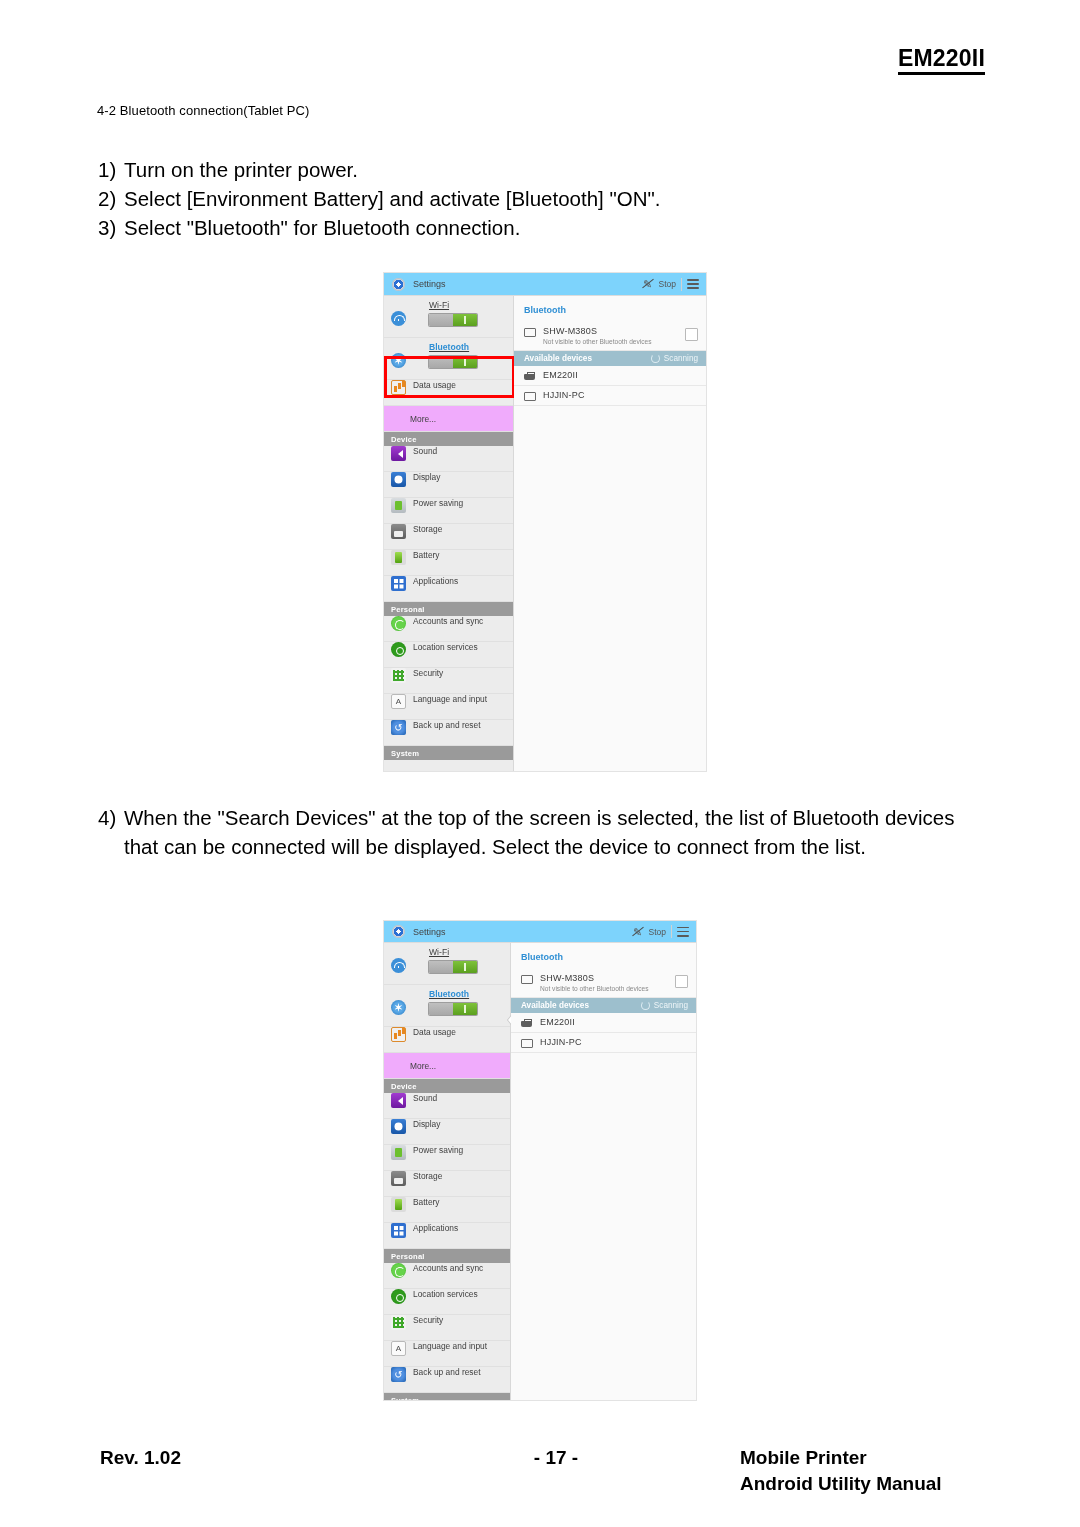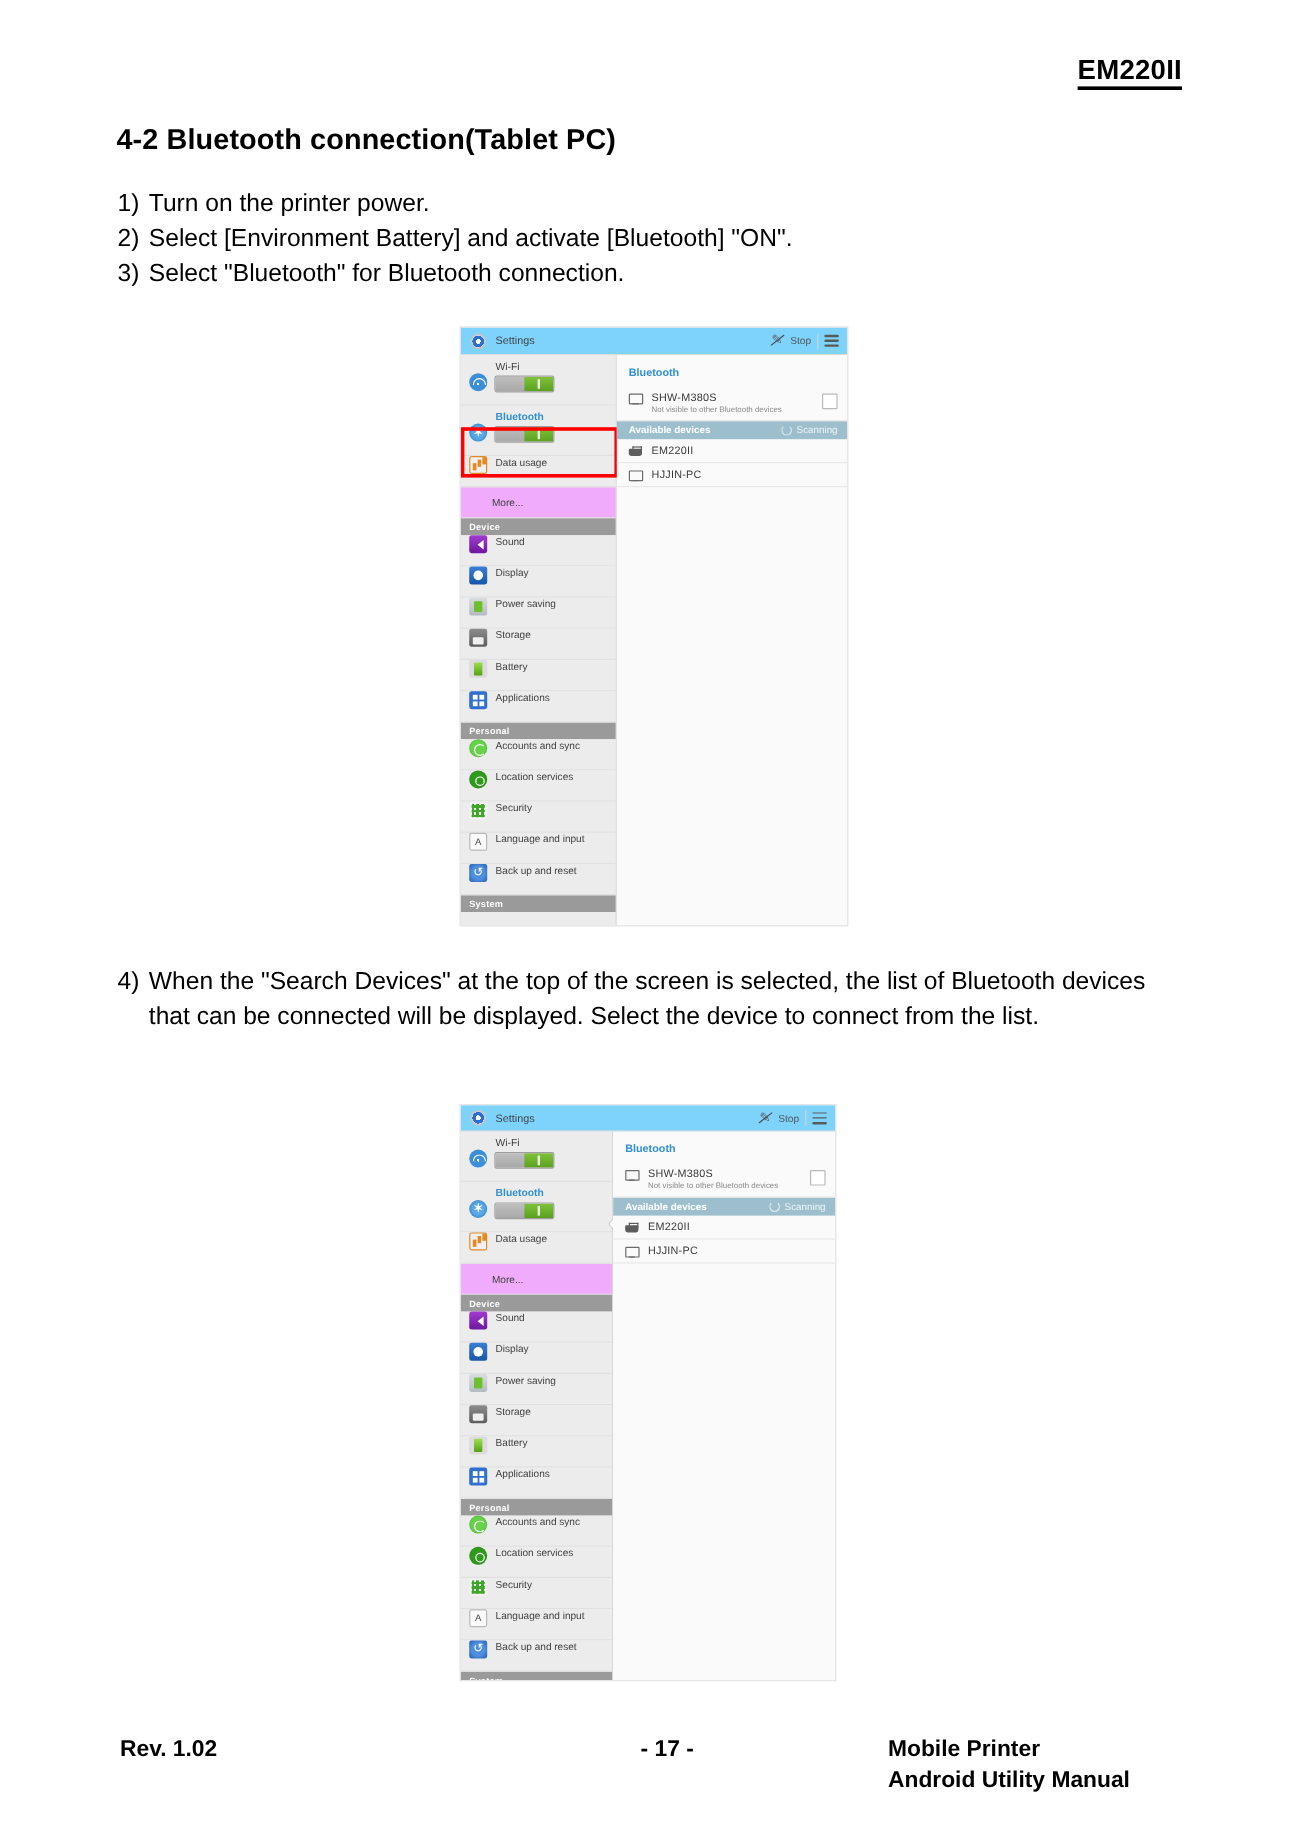--- a/index.html
+++ b/index.html
@@ -27,22 +27,22 @@
     border-bottom: 3px solid #000;
     padding-bottom: 2px;
     line-height: 1.05;
   }
 
   
   .section-heading {
     position: absolute;
     left: 97px;
     top: 103px;
-    font-size: 24px;
-    font-weight: bold;
+    font-size: 13px;
+    font-weight: normal;
     letter-spacing: 0.1px;
   }
 
   
   .steps-top {
     position: absolute;
     left: 98px;
     top: 155px;
     width: 880px;
     font-size: 20.5px;
@@ -181,21 +181,21 @@
     position: relative;
     height: 26px;
     display: flex;
     padding-left: 7px;
     box-sizing: border-box;
     border-bottom: 1px solid #e0e0e0;
     background: #ececec;
   }
   .li .li-label { margin-left: 7px; font-size: 8.4px; color: #3f3f3f; }
   .li.toggle-row { height: 42px; align-items: flex-start; padding-top: 4px; }
-  .li.toggle-row .stack { margin-left: 7px; }
+  .li.toggle-row .stack { margin-left: 23px; text-decoration: underline; }
   .li.toggle-row .stack .t { font-size: 8.6px; color: #3f3f3f; margin-bottom: 4px; }
   .li.toggle-row .ic { margin-top: 11px; }
   .li.active .stack .t { color: #2f8fd4; font-weight: bold; }
 
   .sw {
     width: 48px; height: 12px;
     border-radius: 1px;
     background: linear-gradient(#bfbfbf,#a8a8a8);
     display: flex; justify-content: flex-end;
     box-shadow: 0 0 0 1px #9d9d9d;

